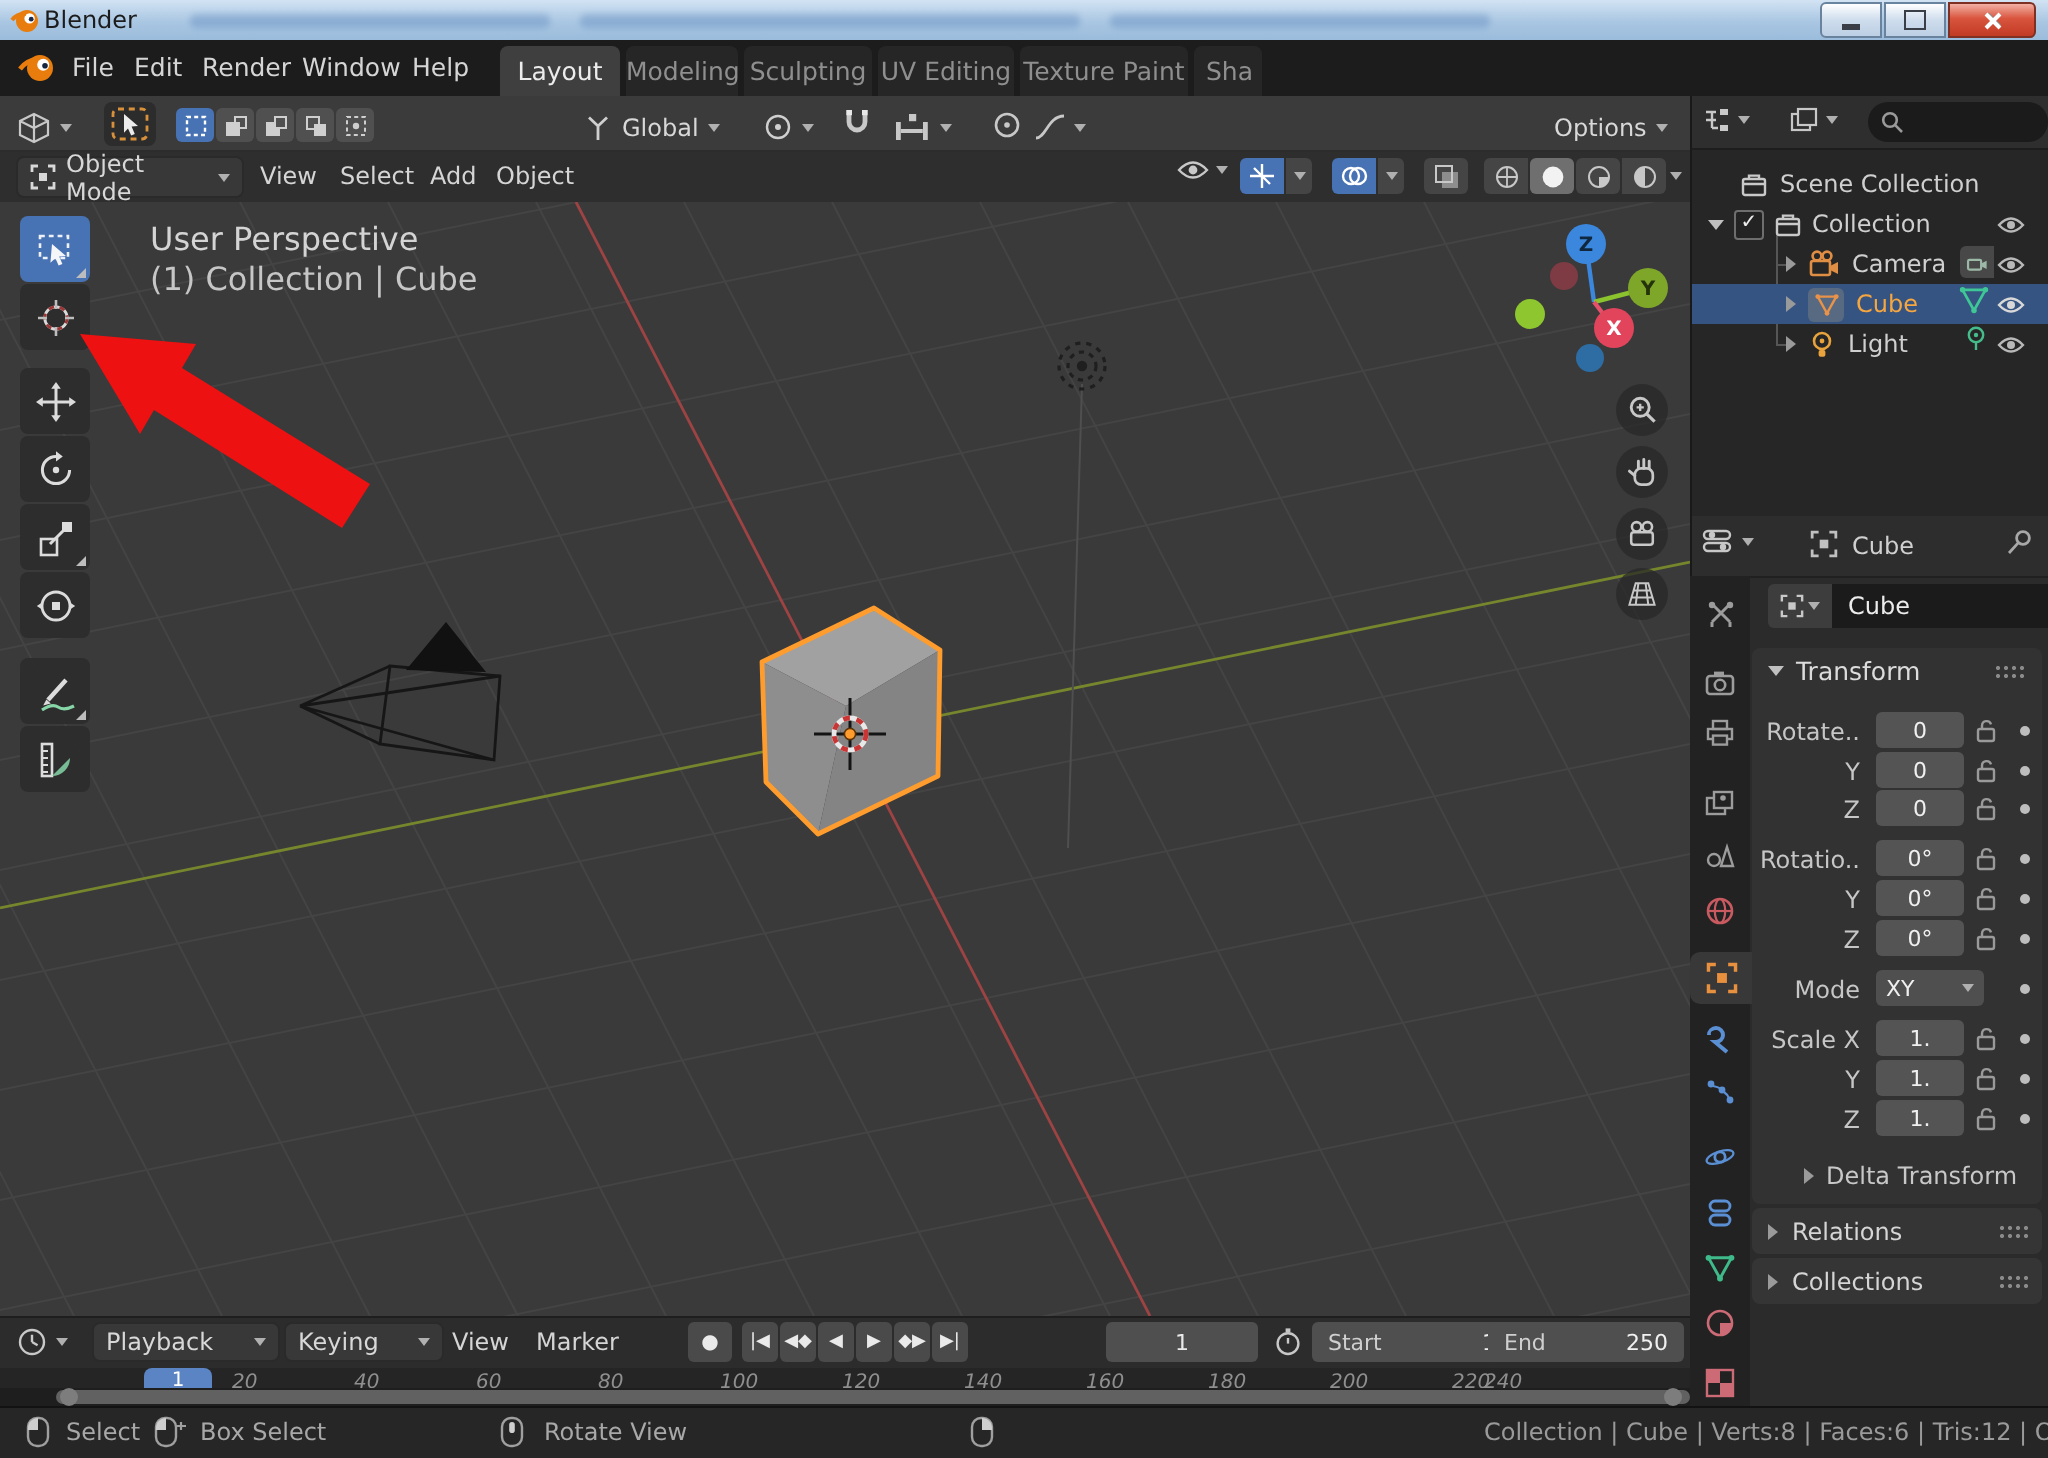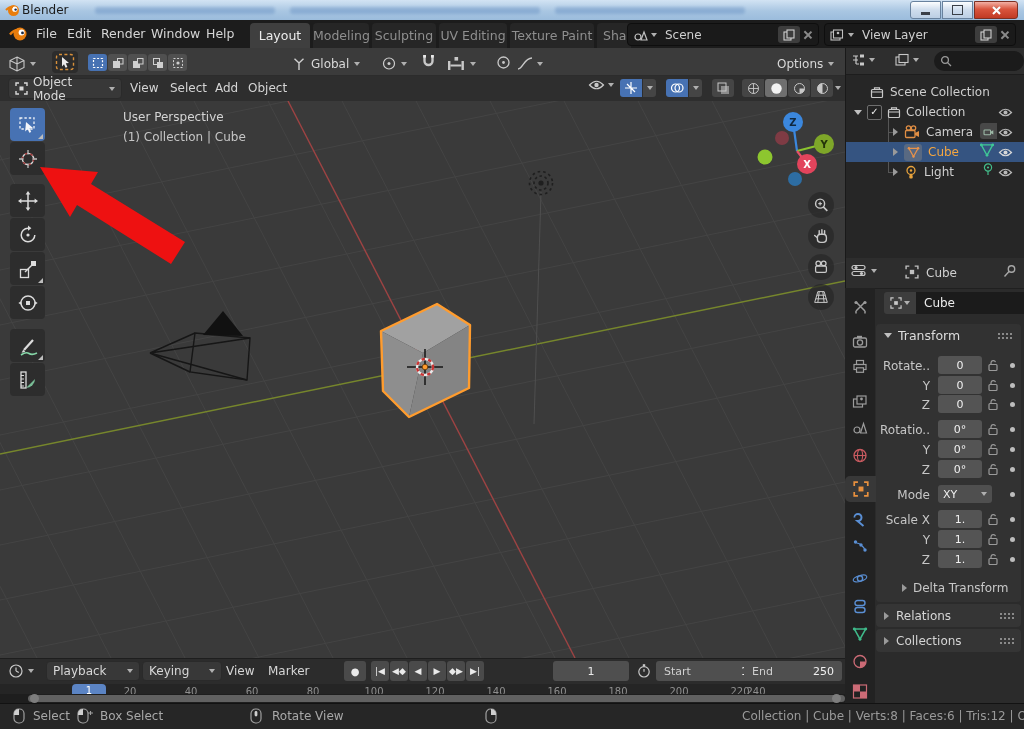--- a/index.html
+++ b/index.html
@@ -35,21 +35,21 @@
            display:flex;align-items:center;padding:0 6px;gap:5px;color:#d8d8d8;}
   
   .view3d-bg{left:0;top:101px;width:845px;height:557px;background:#3a3a3a;}
   .tools-btn{position:absolute;left:10px;width:35px;height:33px;background:rgba(44,44,44,.93);
              border-radius:4px;display:flex;align-items:center;justify-content:center;}
   .tools-btn.active{background:#4772b3;}
   .tools-btn .corner{position:absolute;right:2px;bottom:2px;width:0;height:0;
              border-left:5px solid transparent;border-bottom:5px solid #bdbdbd;}
   .navbtn{position:absolute;left:808px;width:26px;height:26px;border-radius:50%;
           background:rgba(40,40,40,.75);display:flex;align-items:center;justify-content:center;}
-  .ov-text{position:absolute;left:75px;color:#d4d4d4;font-size:12px;margin-left:48px;}
+  .ov-text{position:absolute;left:75px;color:#d4d4d4;font-size:16px;}
   
   .outliner-bg{left:845px;top:48px;width:179px;height:210px;background:#262626;border-left:1px solid #191919;}
   .outl-hdr{left:845px;top:48px;width:179px;height:26px;background:#2e2e2e;border-left:1px solid #191919;border-bottom:1px solid #1d1d1d;}
   .orow-label{color:#cfcfcf;}
   .tri-r{display:inline-block;width:0;height:0;border-top:4px solid transparent;border-bottom:4px solid transparent;border-left:5px solid #9a9a9a;}
   .tri-d{display:inline-block;width:0;height:0;border-left:4px solid transparent;border-right:4px solid transparent;border-top:5px solid #c0c0c0;}
   
   .props-bg{left:845px;top:258px;width:179px;height:445px;background:#2b2b2b;border-left:1px solid #191919;}
   .props-hdr{left:845px;top:258px;width:179px;height:30px;background:#2d2d2d;border-left:1px solid #191919;border-bottom:1px solid #202020;}
   .tabstrip{left:845px;top:288px;width:30px;height:415px;background:#222222;}
@@ -61,21 +61,21 @@
   .pdot{position:absolute;width:5px;height:5px;border-radius:50%;background:#bdbdbd;}
   .panelstrip{position:absolute;left:876px;width:145px;height:23px;background:#353535;border-radius:4px;
               display:flex;align-items:center;color:#d5d5d5;}
   .dots{width:16px;height:7px;background-image:radial-gradient(#8a8a8a 1px,transparent 1.1px);
         background-size:4px 4px;}
   
   .tl-hdr{left:0;top:658px;width:845px;height:26px;background:#2c2c2c;border-top:1px solid #1e1e1e;}
   .tl-ruler{left:0;top:684px;width:845px;height:19px;background:#252525;}
   .tl-btn{position:absolute;top:661px;height:20px;background:#4a4a4a;border-radius:3px;color:#eaeaea;
           display:flex;align-items:center;justify-content:center;font-size:9px;}
-  .rulnum{position:absolute;top:686px;width:28px;text-align:center;color:#8f8f8f;font-size:10px;}
+  .rulnum{position:absolute;top:686px;width:28px;text-align:left;color:#8f8f8f;font-size:10px;font-style:italic;}
   
   .statusbar{left:0;top:703px;width:1024px;height:26px;background:#262626;border-top:1px solid #121212;}
   .sb-label{position:absolute;top:703px;height:26px;line-height:26px;color:#a8a8a8;font-size:12px;white-space:nowrap;}
 </style>
 </head>
 <body>
 
 <div id="app">
 
   <div class="abs titlebar">
@@ -122,52 +122,21 @@
   <span class="tbmenu" style="left:101px">Render</span>
   <span class="tbmenu" style="left:151px">Window</span>
   <span class="tbmenu" style="left:206px">Help</span>
   <div class="tab active" style="left:250px;width:60px">Layout</div>
   <div class="tab" style="left:313px;width:56px">Modeling</div>
   <div class="tab" style="left:372px;width:64px">Sculpting</div>
   <div class="tab" style="left:439px;width:68px">UV Editing</div>
   <div class="tab" style="left:510px;width:84px">Texture Paint</div>
   <div class="tab" style="left:597px;width:28px;text-align:left;padding-left:6px">Sha</div>
 
-  <div class="idwidget flexc" style="left:627px;width:190px">
-    <svg style="margin-left:5px" width="15" height="14" viewBox="0 0 15 14">
-      <circle cx="5" cy="9" r="3" fill="none" stroke="#c0c0c0" stroke-width="1.2"></circle>
-      <path d="M8 12 L11 4 L14 12 Z" fill="none" stroke="#c0c0c0" stroke-width="1.2"></path>
-    </svg>
-    <span class="chev" style="margin-left:3px"></span>
-    <span class="lbl" style="margin-left:8px;flex:1">Scene</span>
-    <div class="sqbtn" style="width:22px;height:17px;margin-right:2px">
-      <svg width="12" height="12" viewBox="0 0 12 12">
-        <rect x="1" y="3" width="7" height="8" fill="none" stroke="#d0d0d0" stroke-width="1.1"></rect>
-        <rect x="4" y="1" width="7" height="8" fill="#3d3d3d" stroke="#d0d0d0" stroke-width="1.1"></rect>
-      </svg>
-    </div>
-    <div class="xmark" style="margin-right:6px"></div>
-  </div>
-
-  <div class="idwidget flexc" style="left:824px;width:190px">
-    <svg style="margin-left:5px" width="15" height="14" viewBox="0 0 15 14">
-      <rect x="1" y="4" width="9" height="8" fill="none" stroke="#c0c0c0" stroke-width="1.1"></rect>
-      <rect x="3.5" y="2" width="9" height="8" fill="#1a1a1a" stroke="#c0c0c0" stroke-width="1.1"></rect>
-      <circle cx="8" cy="5" r="1.3" fill="#c0c0c0"></circle>
-    </svg>
-    <span class="chev" style="margin-left:3px"></span>
-    <span class="lbl" style="margin-left:8px;flex:1">View Layer</span>
-    <div class="sqbtn" style="width:22px;height:17px;margin-right:2px">
-      <svg width="12" height="12" viewBox="0 0 12 12">
-        <rect x="1" y="3" width="7" height="8" fill="none" stroke="#d0d0d0" stroke-width="1.1"></rect>
-        <rect x="4" y="1" width="7" height="8" fill="#3d3d3d" stroke="#d0d0d0" stroke-width="1.1"></rect>
-      </svg>
-    </div>
-    <div class="xmark" style="margin-right:6px"></div>
-  </div>
+
 
   <div class="abs row1"></div>
   <div class="abs flexc" style="left:8px;top:53px;height:21px;gap:4px">
     <svg width="18" height="16" viewBox="0 0 18 16">
       <path d="M9 1 L16 4.5 L16 11.5 L9 15 L2 11.5 L2 4.5 Z M9 1 V8 M2 4.5 L9 8 L16 4.5 M9 15 V8" fill="none" stroke="#c8c8c8" stroke-width="1.1"></path>
     </svg>
     <span class="chev"></span>
   </div>
   <div class="abs" style="left:52px;top:51px;width:26px;height:22px;background:#2c2c2c;border-radius:4px;display:flex;align-items:center;justify-content:center">
     <svg width="20" height="18" viewBox="0 0 20 18">

